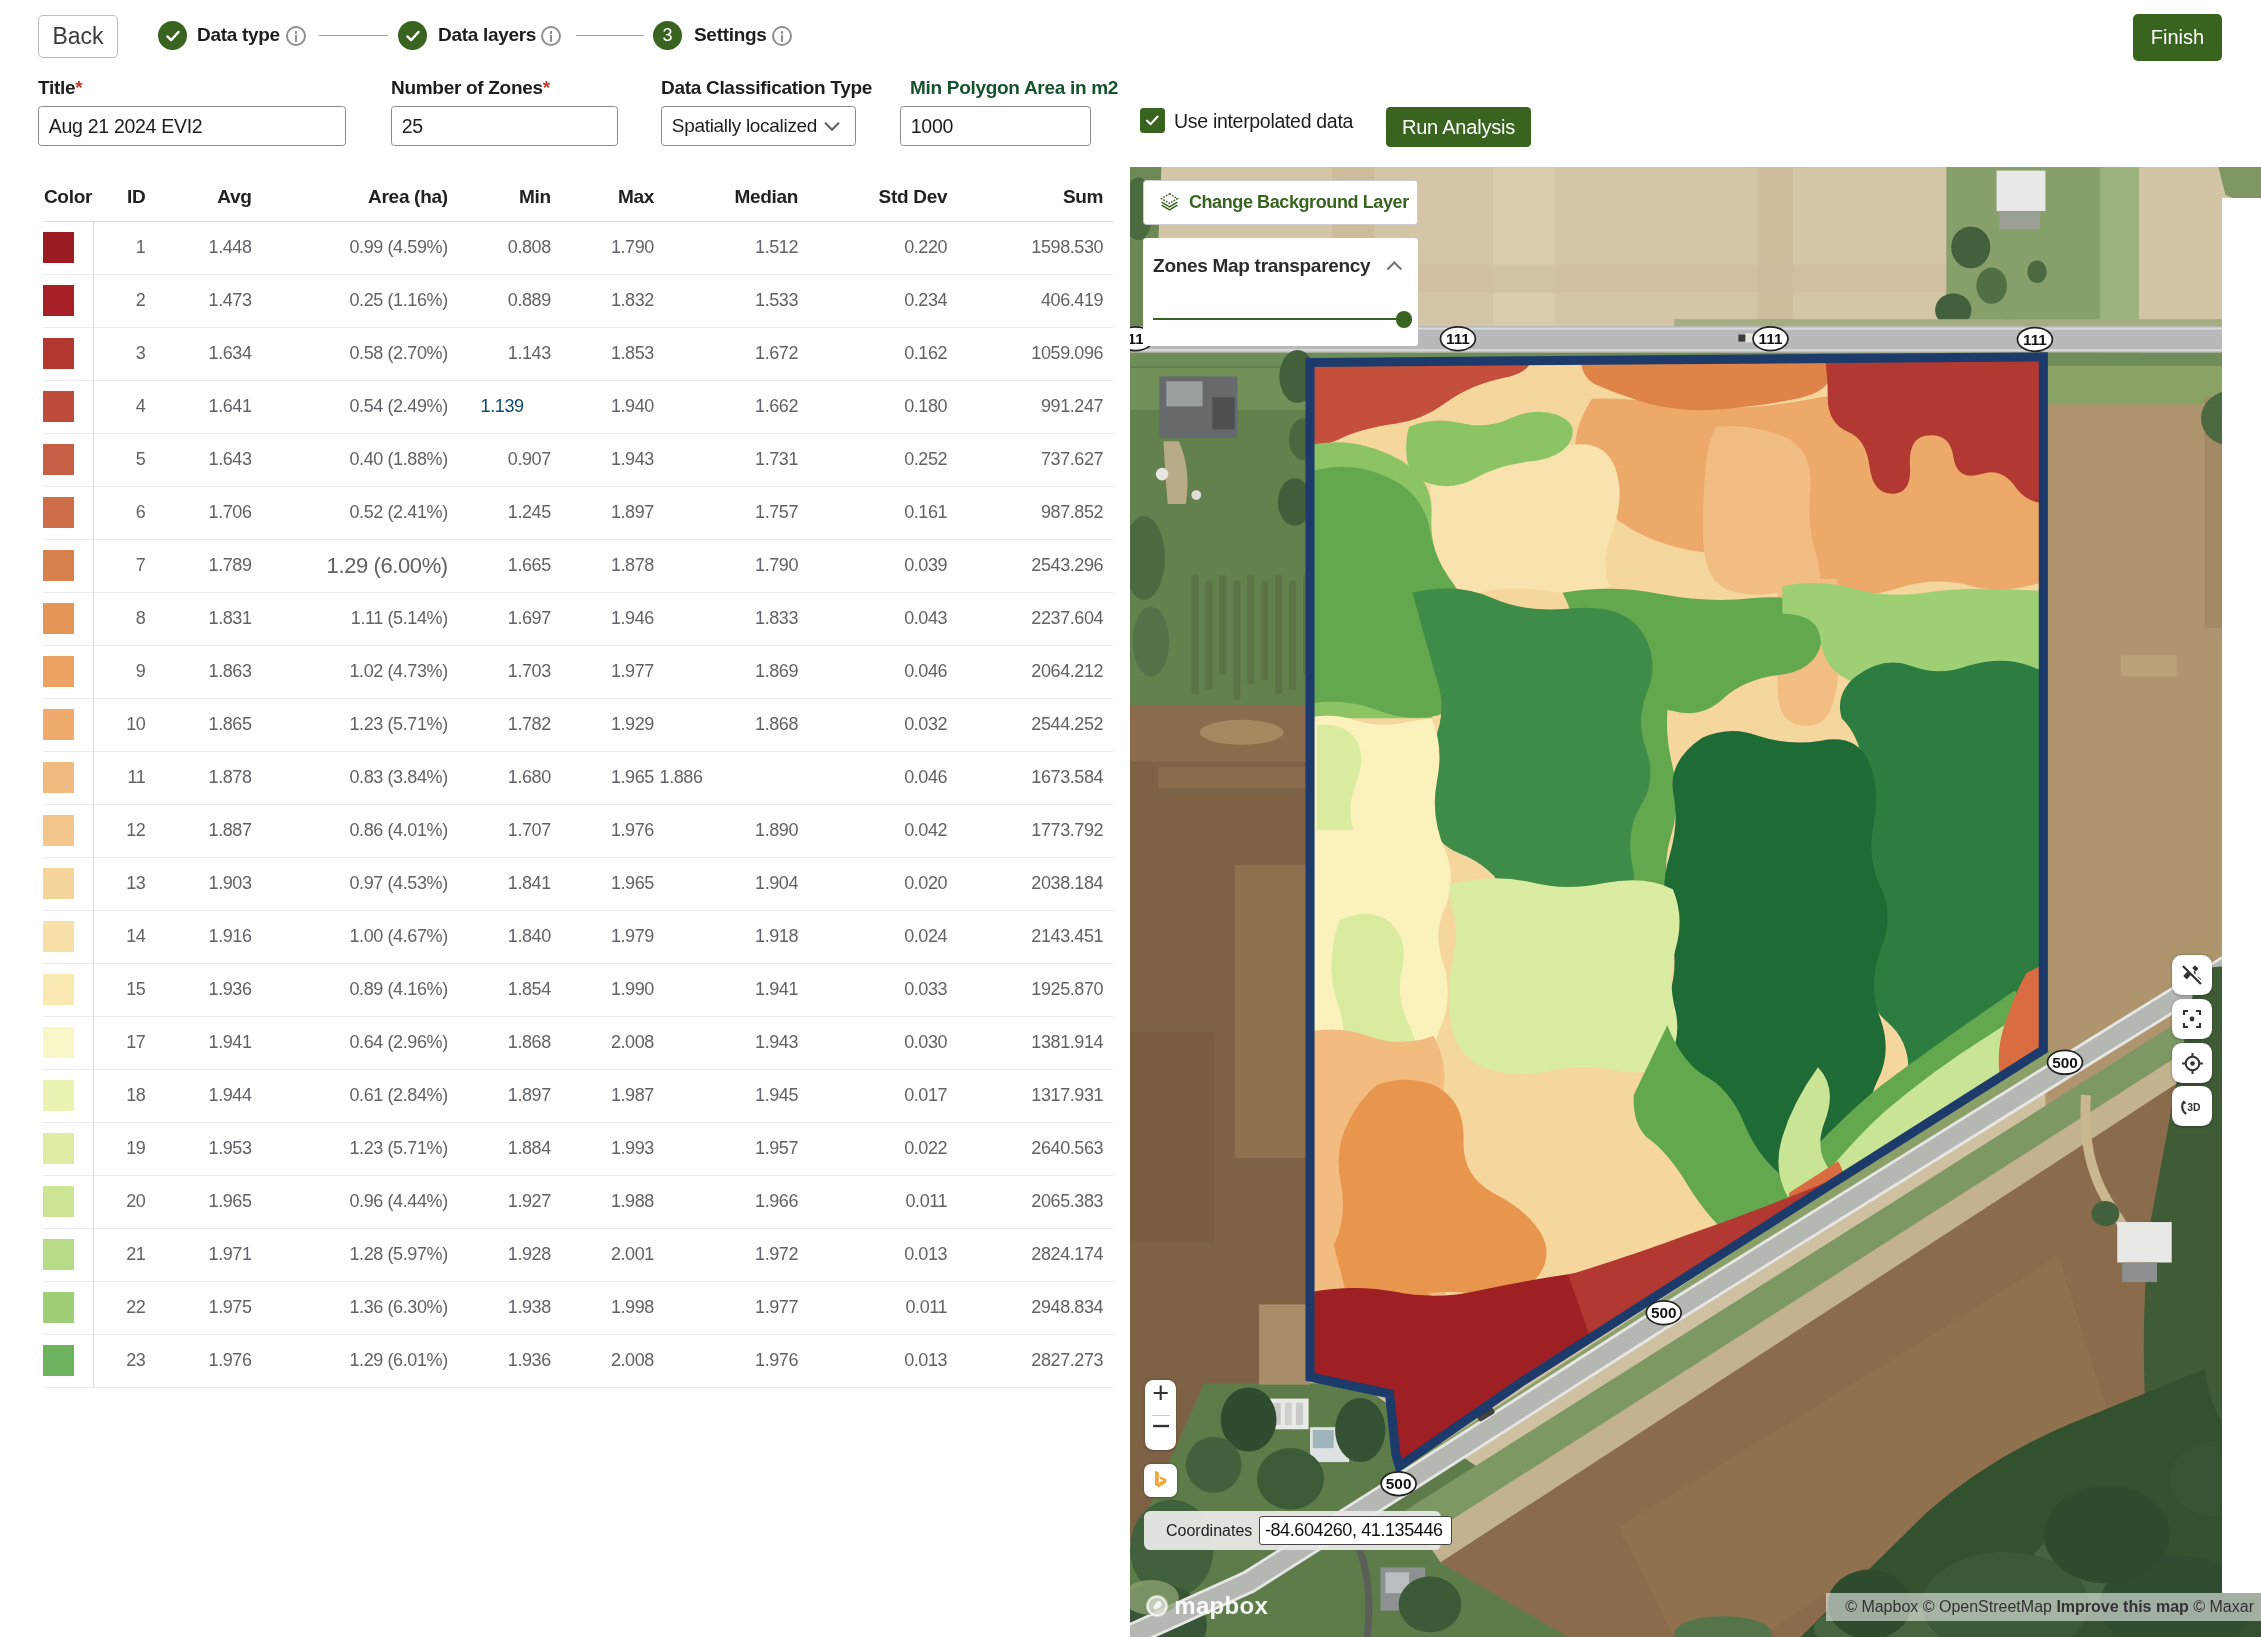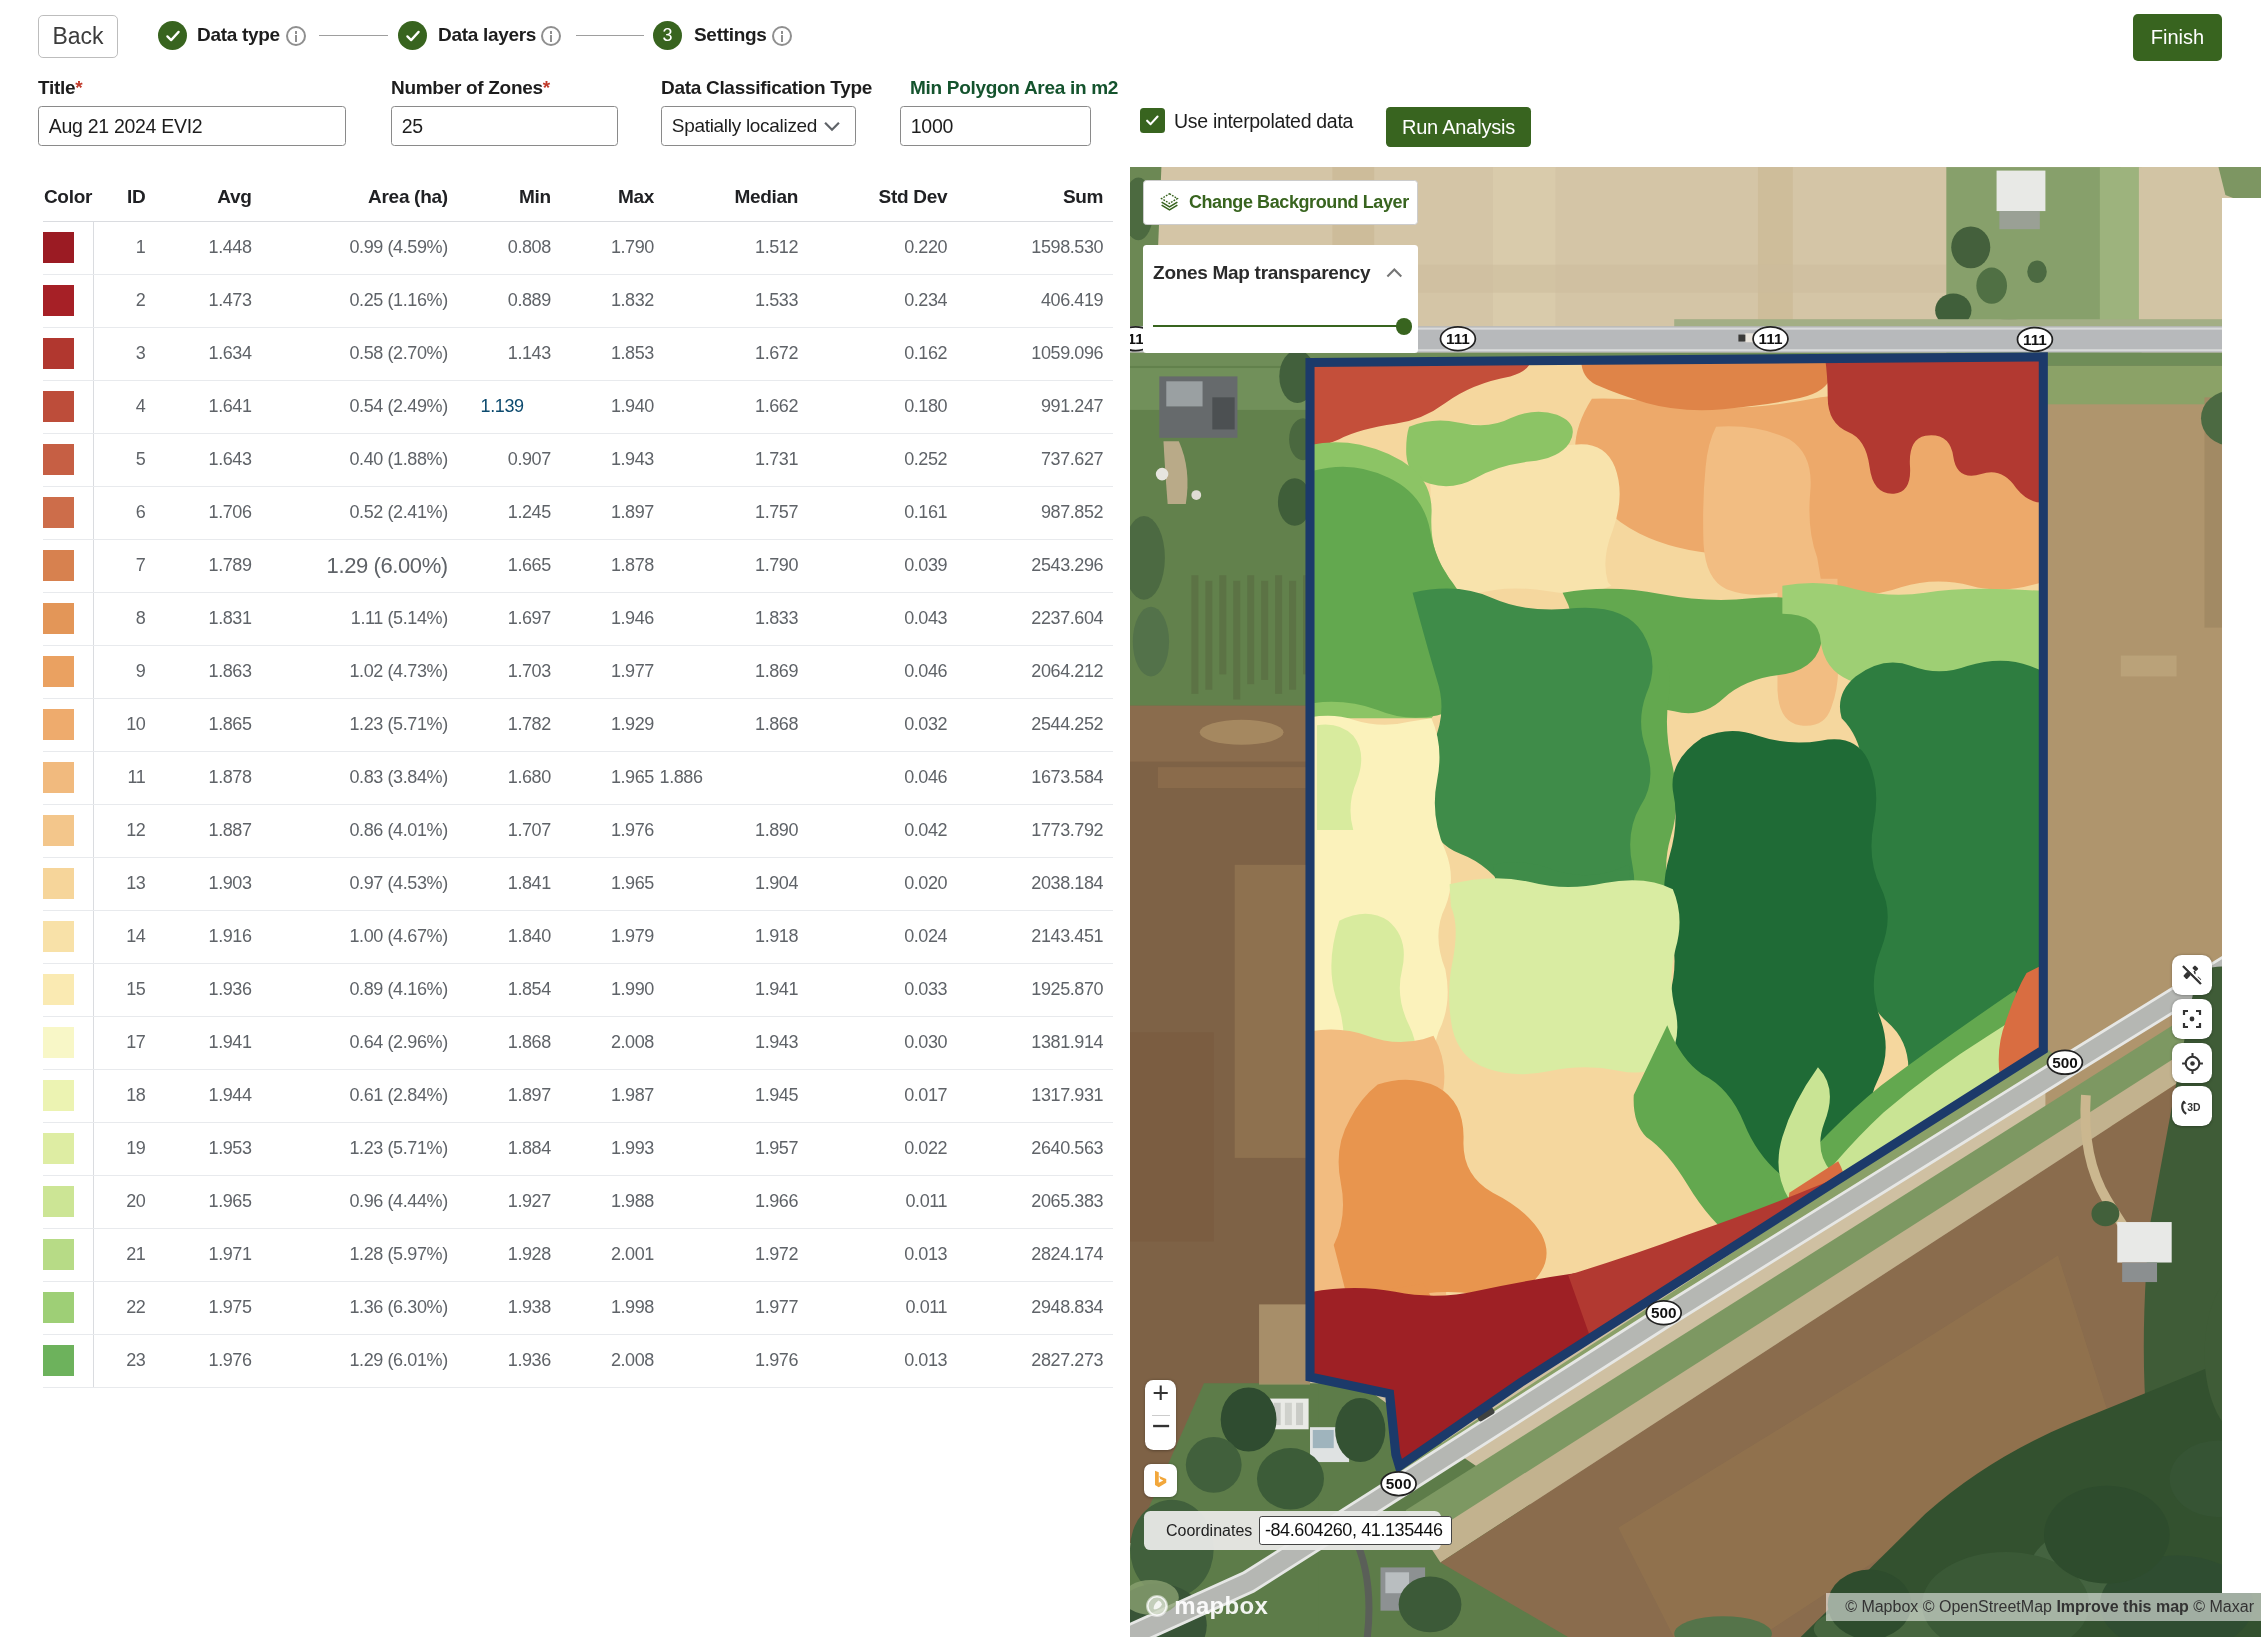--- a/index.html
+++ b/index.html
@@ -553,21 +553,21 @@
 <div class="abs" style="left:12.6px;top:12.6px;width:275px;height:45px;background:#fff;border-radius:3.5px;border:0.7px solid #ccc;display:flex;align-items:center;padding-left:15.3px;">
       <svg width="21" height="21" viewBox="0 0 24 24">
         <g fill="none" stroke="#38641f" stroke-width="1.6" stroke-dasharray="2 1.4">
           <path d="M12 2 L21 7.5 L12 13 L3 7.5 Z"></path>
         </g>
         <path d="M3 11.5 L12 17 L21 11.5" fill="none" stroke="#38641f" stroke-width="1.8"></path>
         <path d="M3 15 L12 20.5 L21 15" fill="none" stroke="#38641f" stroke-width="1.8"></path>
       </svg>
       <span style="color:#38641f;font-size:18px;letter-spacing:-0.4px;font-weight:bold;margin-left:9px;white-space:nowrap;">Change Background Layer</span>
     </div>
-<div class="abs" style="left:12.6px;top:71px;width:275px;height:108px;background:#fff;border-radius:3.5px;margin-top:7px;">
+<div class="abs" style="left:12.6px;top:71px;width:275px;height:108px;background:#fff;border-radius:3.5px;">
       <div style="position:absolute;left:10.5px;top:16.7px;font-size:19px;letter-spacing:-0.3px;font-weight:bold;color:#2b2b2b;">Zones Map transparency</div>
       <svg style="position:absolute;right:15.3px;top:21px;" width="16.7" height="14" viewBox="0 0 24 20">
         <path d="M2 15 L12 5 L22 15" stroke="#757575" stroke-width="3" fill="none"></path>
       </svg>
       <div style="position:absolute;left:10.5px;top:80px;width:250px;height:2.1px;background:#38641f;"></div>
       <div style="position:absolute;left:253px;top:73px;width:16.7px;height:16.7px;border-radius:50%;background:#38641f;"></div>
     </div>
 <div class="abs" style="left:1042px;top:788px;width:40px;height:40px;background:#fff;border-radius:9.8px;display:flex;align-items:center;justify-content:center;box-shadow:0 0.7px 2.8px rgba(0,0,0,0.3);">
       <svg width="24" height="24" viewBox="0 0 24 24">
         <g fill="#333">

